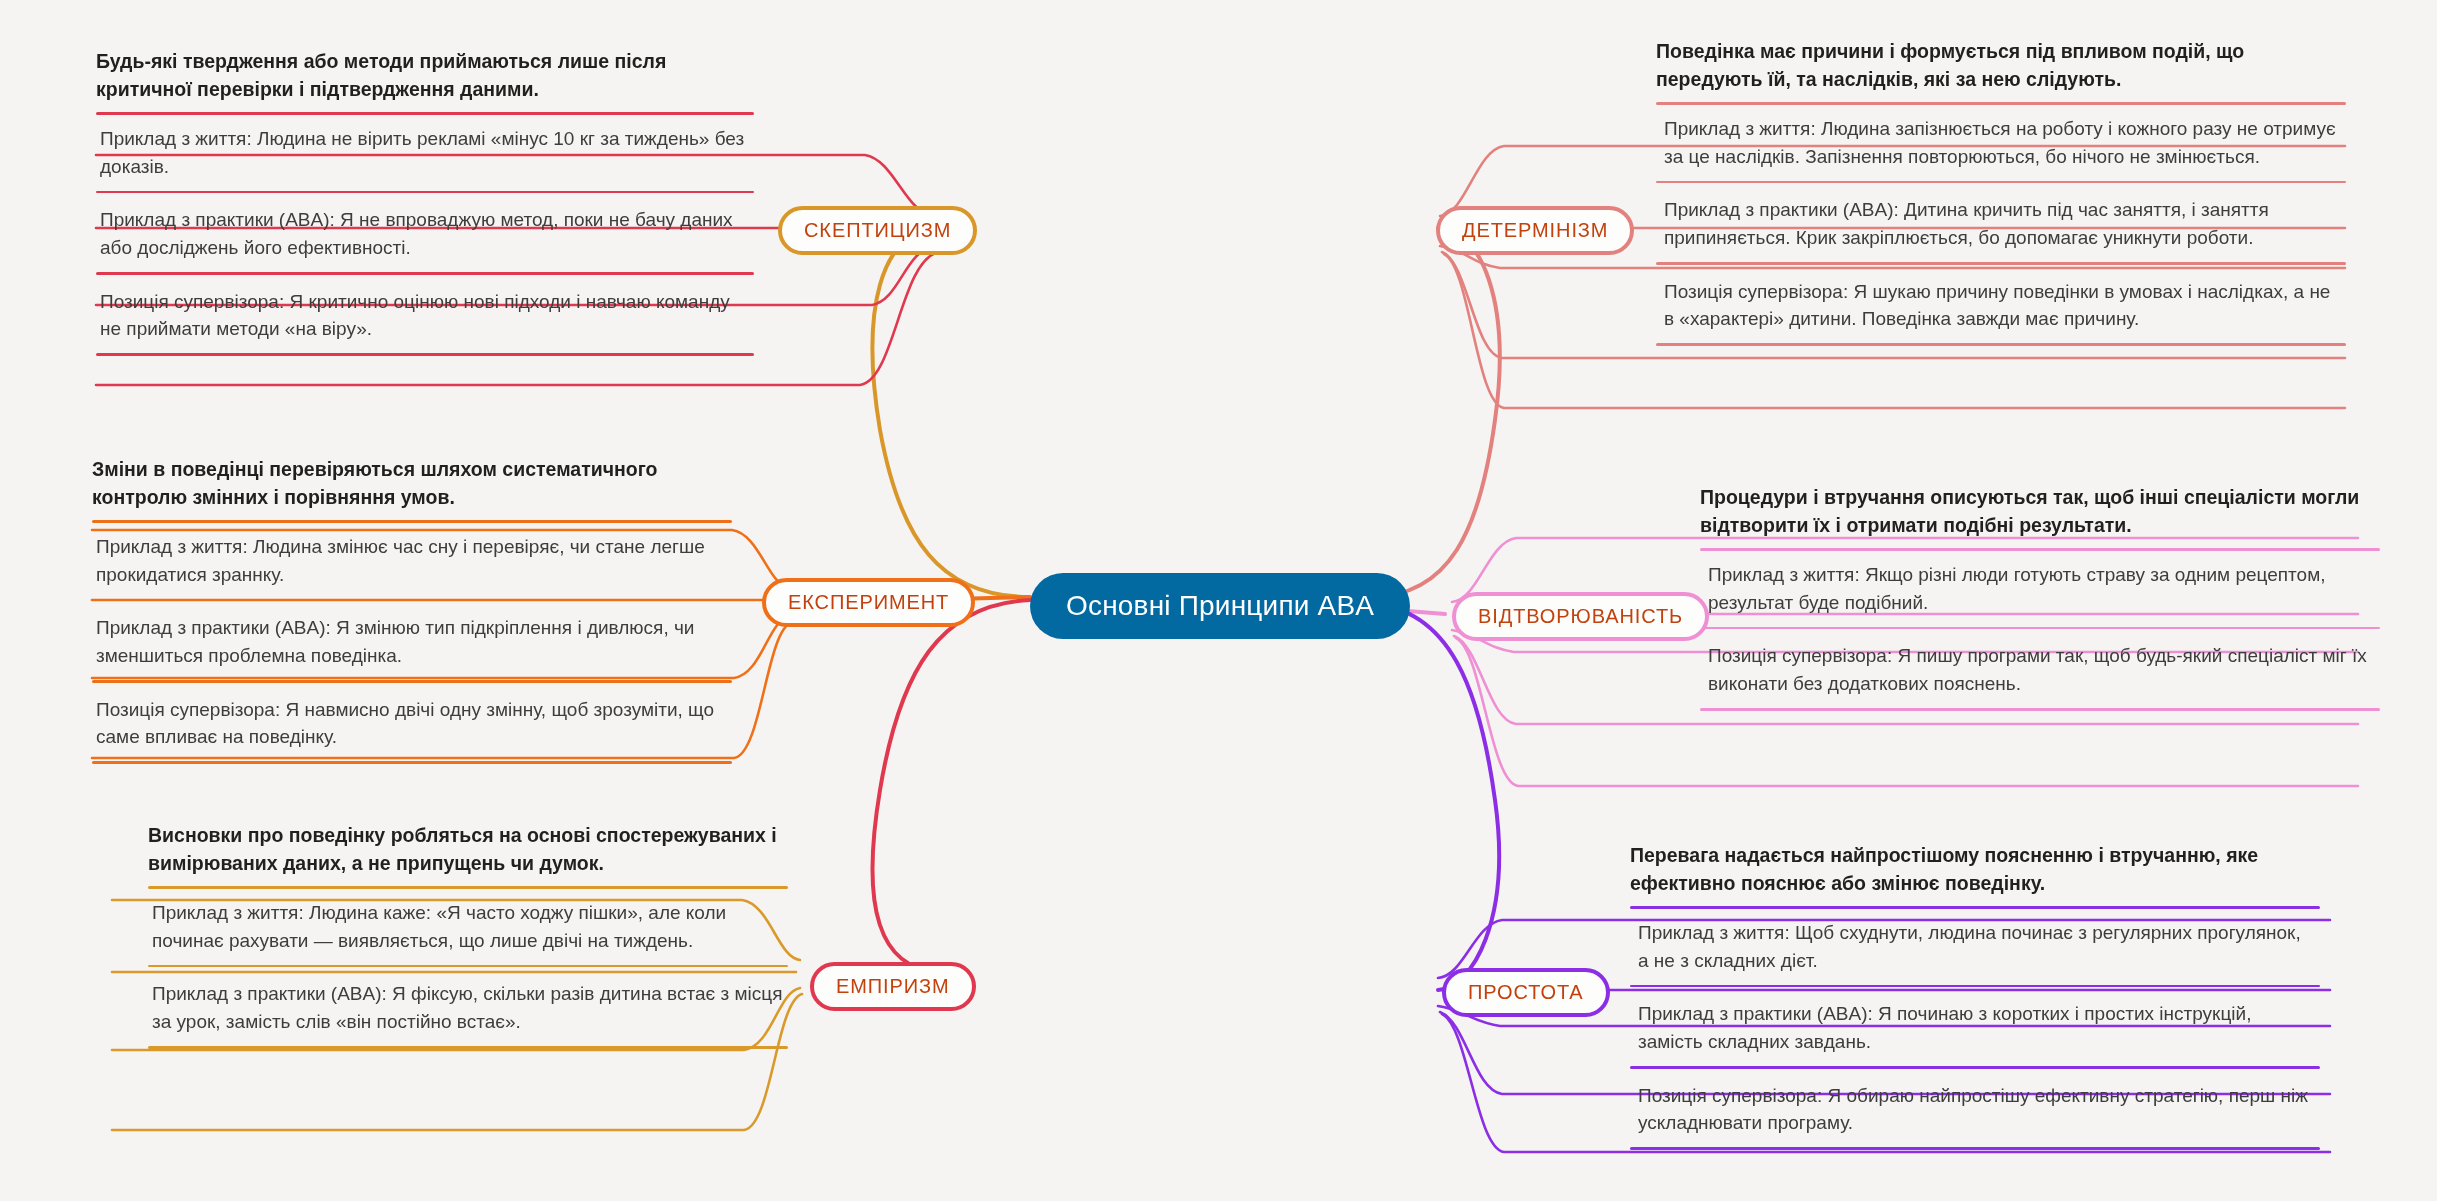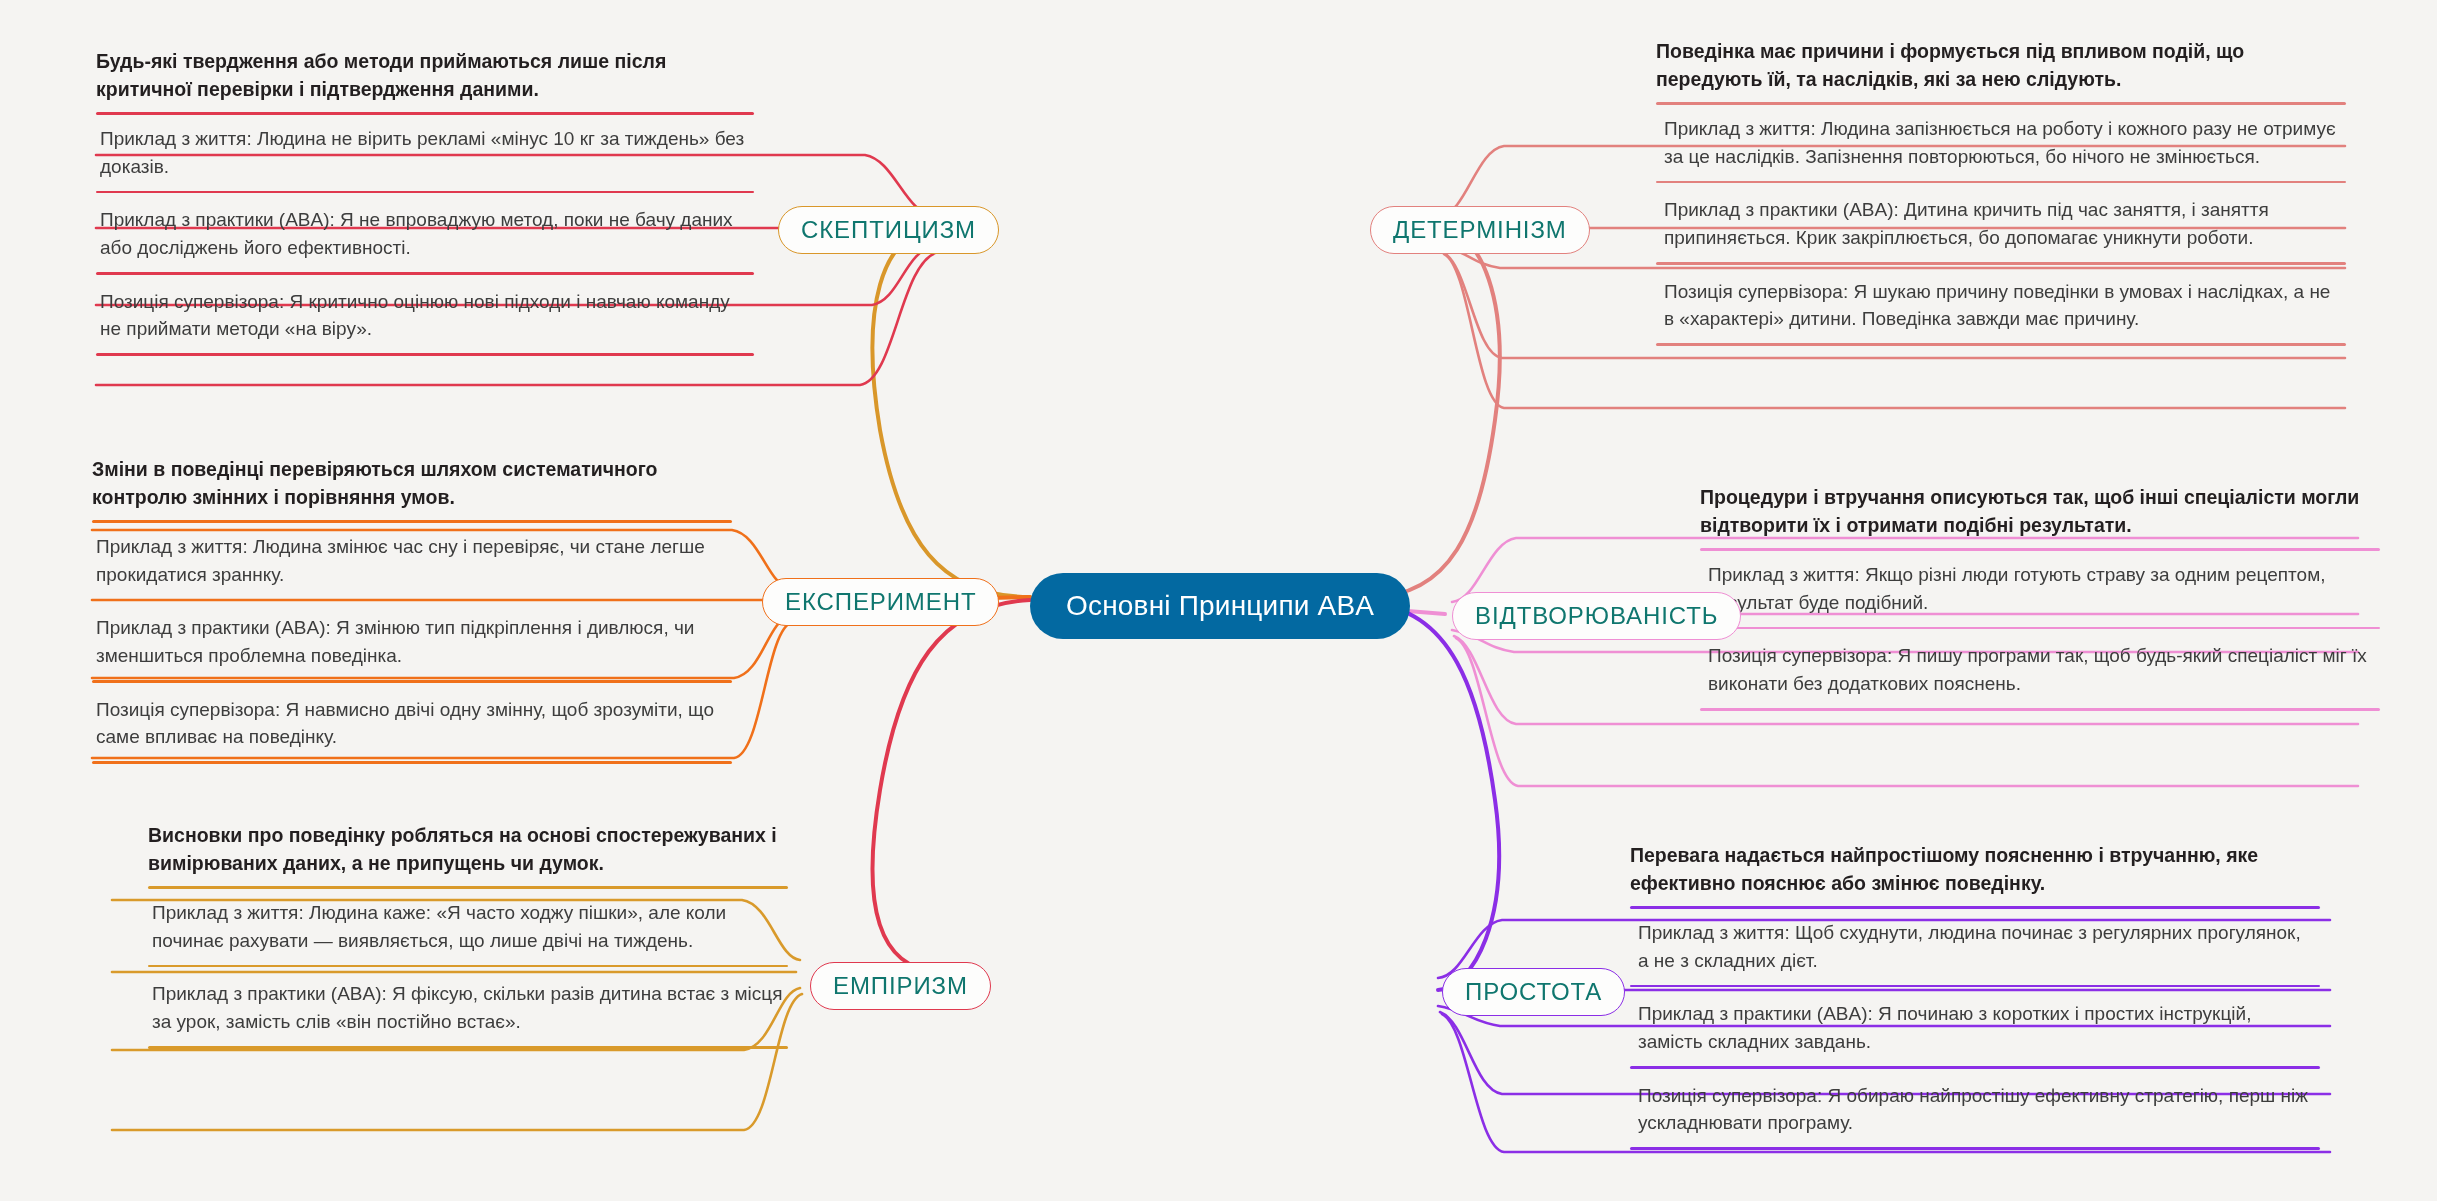--- a/index.html
+++ b/index.html
@@ -24,26 +24,26 @@
     font-size:28px;
     letter-spacing:.2px;
     white-space:nowrap;
     z-index:6;
   }
 
   
   .branch-node{
     position:absolute;
     background:#fdfdfc;
-    border:1px solid #0f766e;
+    border:4px solid #0f766e;
     border-radius:26px;
     padding:9px 22px;
-    font-size:24px;
+    font-size:20px;
     letter-spacing:.9px;
-    color:#0f766e;
+    color:#c2410c;
     white-space:nowrap;
     z-index:5;
   }
 
   
   .group{position:absolute;z-index:4;}
   .g-head{
     font-size:19.5px;
     font-weight:bold;
     line-height:1.42;
@@ -139,21 +139,21 @@
   </svg>
 
   <div class="central" style="left:1030px;top:573px;">
     <span>Основні Принципи ABA</span>
   </div>
 
   <div class="branch-node" style="left:778px;top:206px;border-color:#d9972a;">
     <span>СКЕПТИЦИЗМ</span>
   </div>
 
-  <div class="branch-node" style="left:1370px;top:206px;border-color:#e2817e;">
+  <div class="branch-node" style="left:1436px;top:206px;border-color:#e2817e;">
     <span>ДЕТЕРМІНІЗМ</span>
   </div>
 
   <div class="branch-node" style="left:762px;top:578px;border-color:#f0701a;">
     <span>ЕКСПЕРИМЕНТ</span>
   </div>
 
   <div class="branch-node" style="left:1452px;top:592px;border-color:#ef8fd4;">
     <span>ВІДТВОРЮВАНІСТЬ</span>
   </div>

